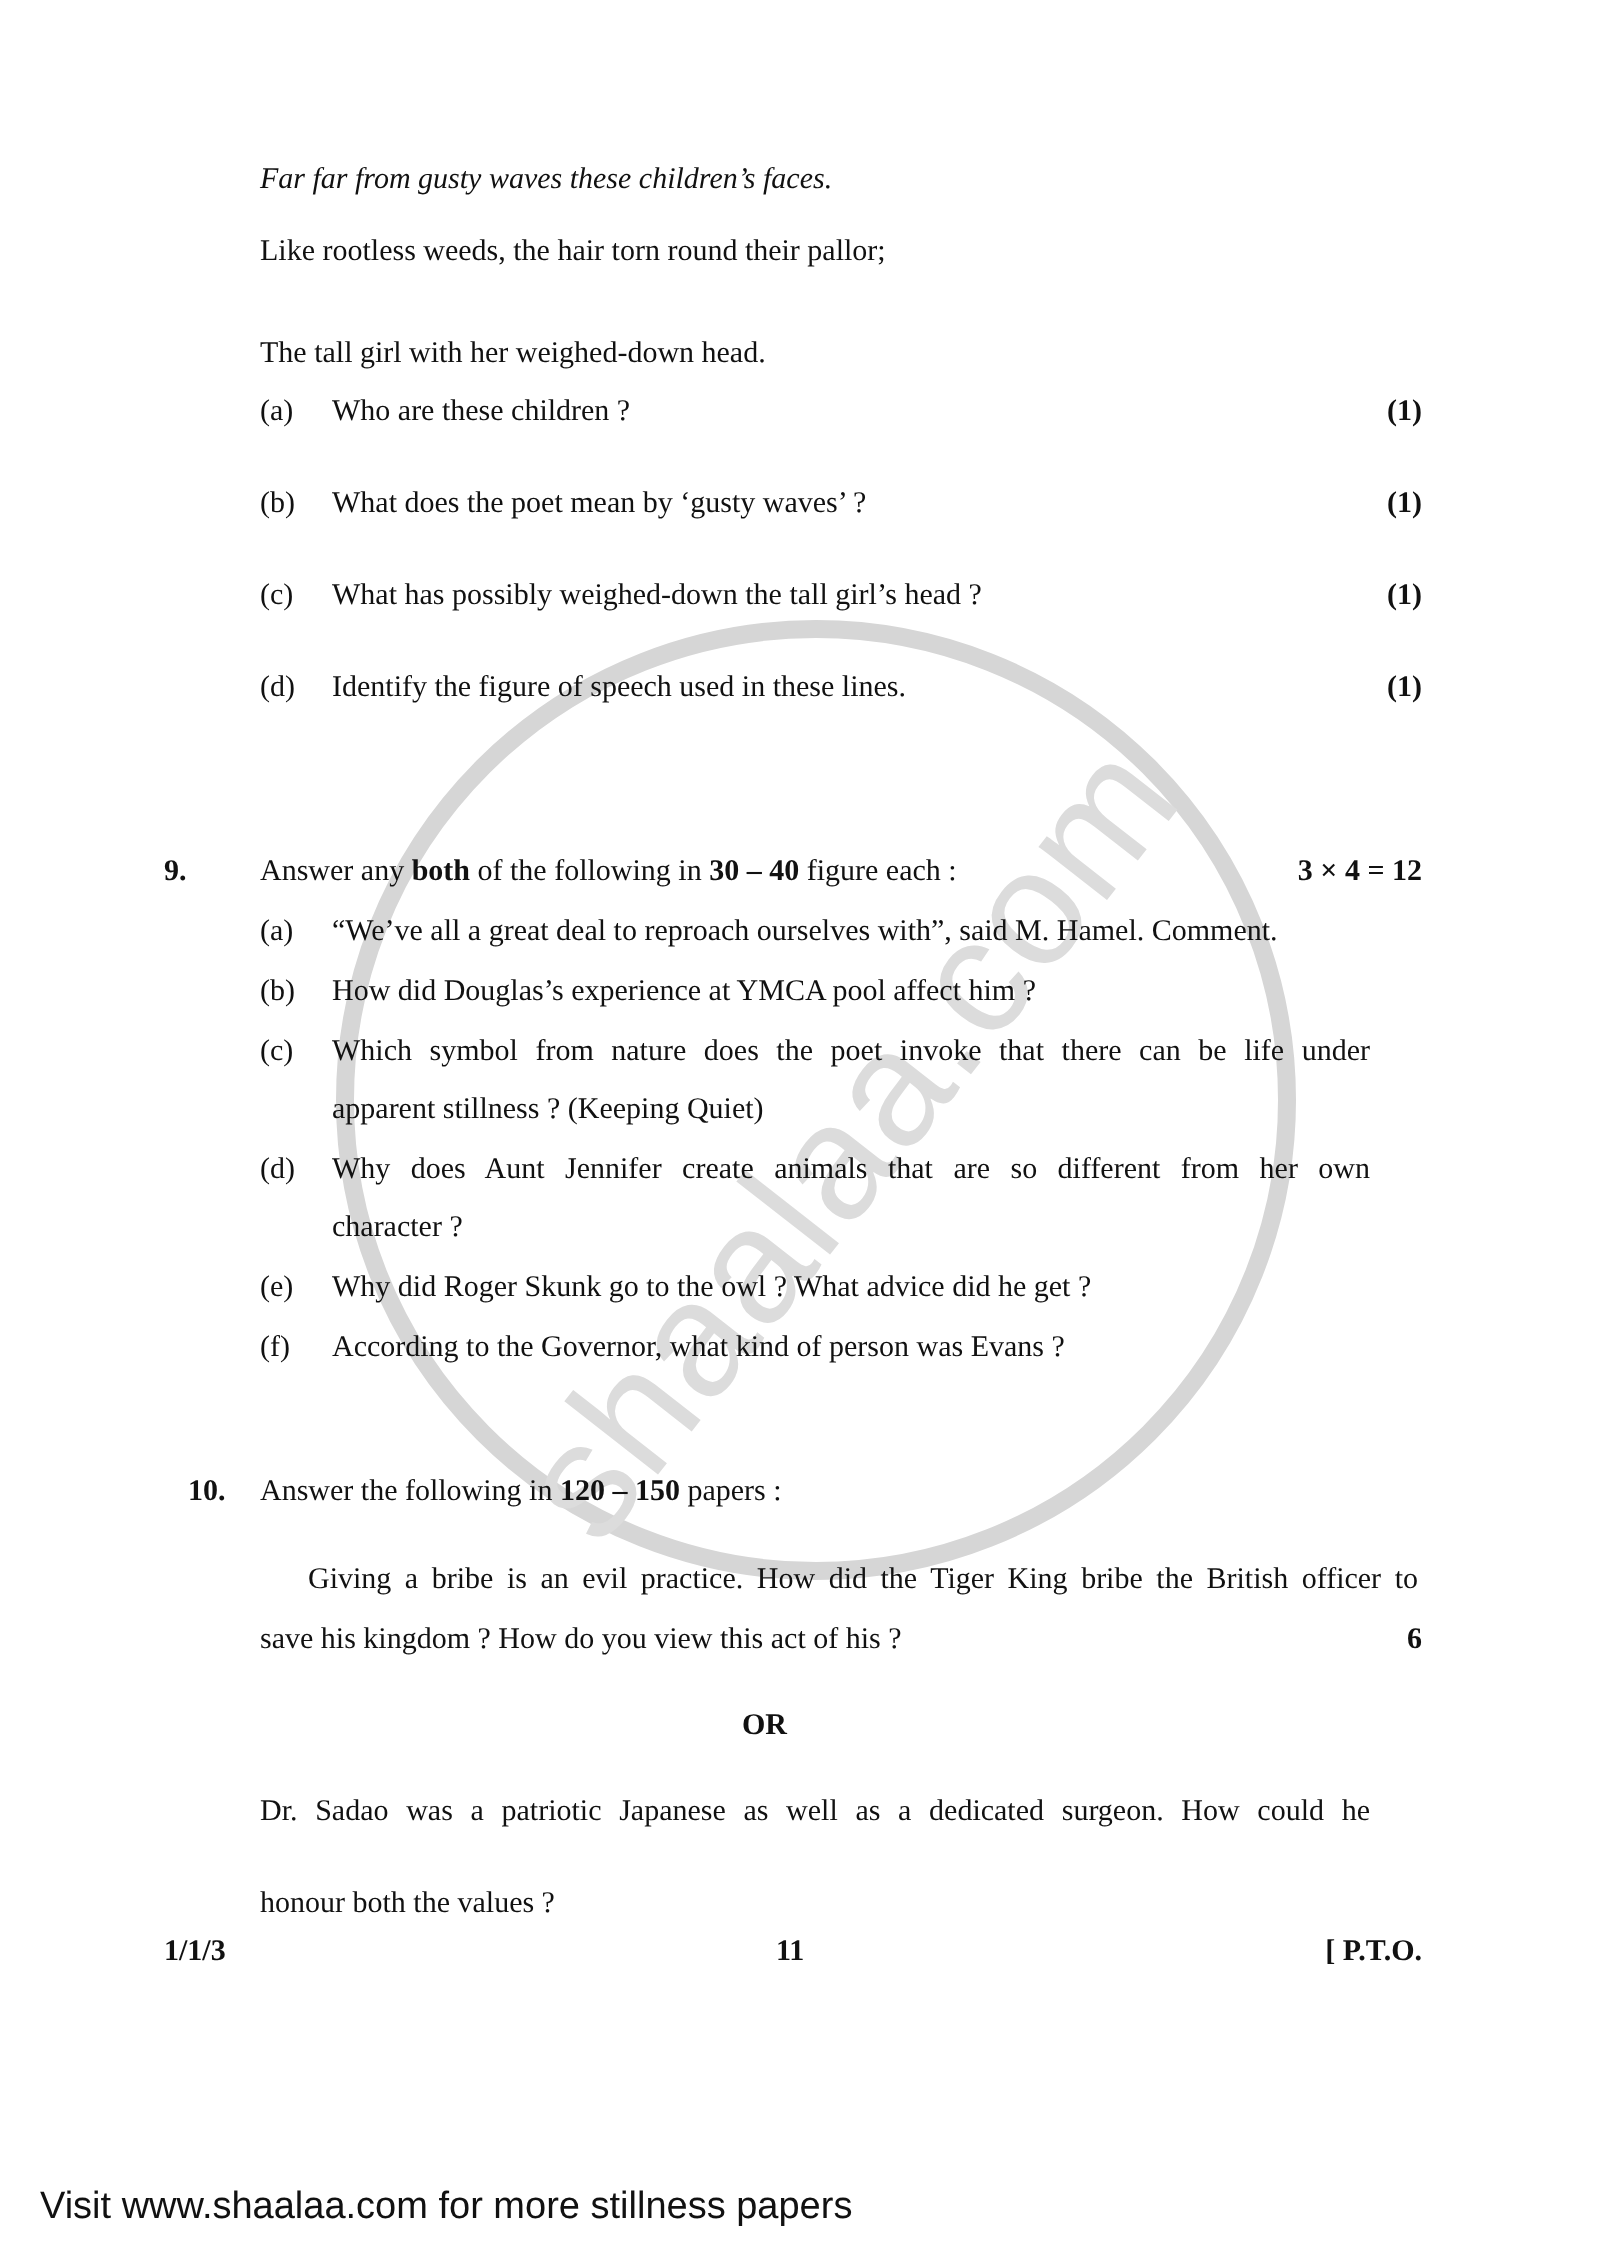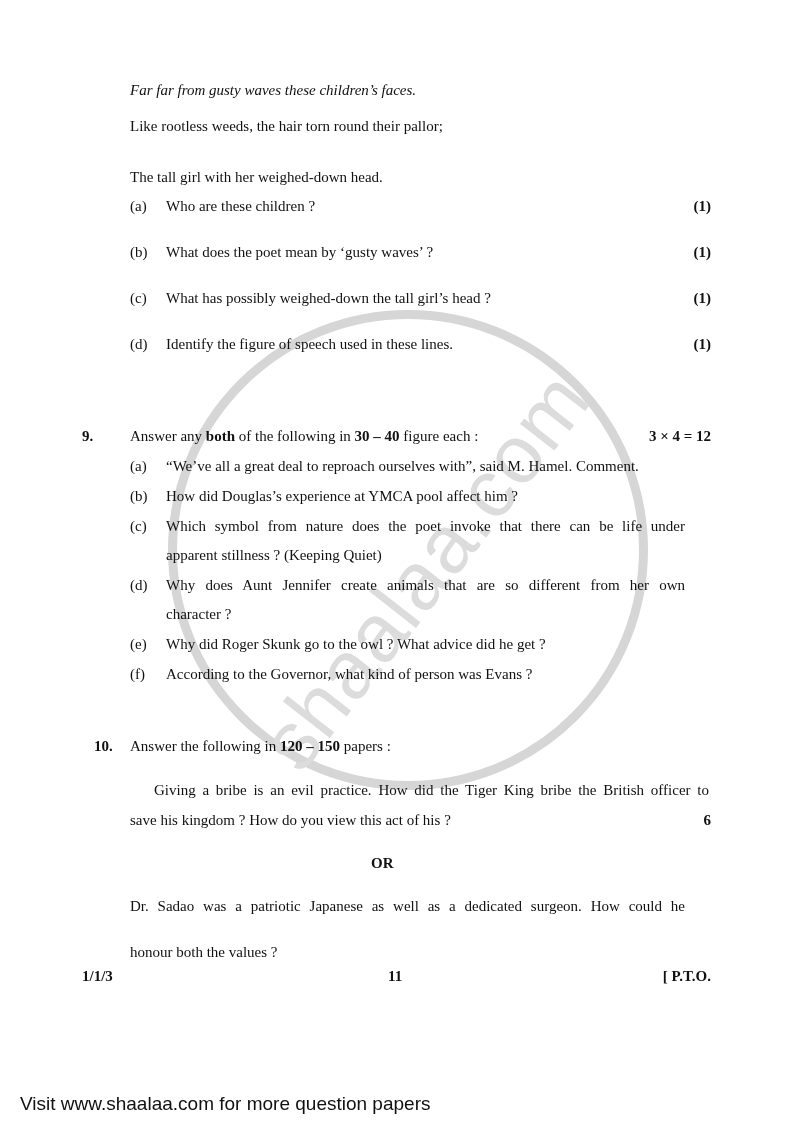--- a/index.html
+++ b/index.html
@@ -85,13 +85,13 @@
 
 <div class="abs b" style="left:371px; top:854px;">OR</div>
 
 <div class="abs just" style="left:130px; top:897px; width:555px;">Dr. Sadao was a patriotic Japanese as well as a dedicated surgeon. How could he</div>
 <div class="abs" style="left:130px; top:927px;margin-top:16px;">honour both the values ?</div>
 
 <div class="abs b" style="left:82px; top:967px;">1/1/3</div>
 <div class="abs b" style="left:388px; top:967px;text-align:center;">11</div>
 <div class="abs marks" style="top:967px;padding-left:16px;">[ P.T.O.</div>
 
-<div class="footer-link">Visit www.shaalaa.com for more question papers</div>
+<div class="footer-link">Visit www.shaalaa.com for more stillness papers</div>
 
 </body></html>

